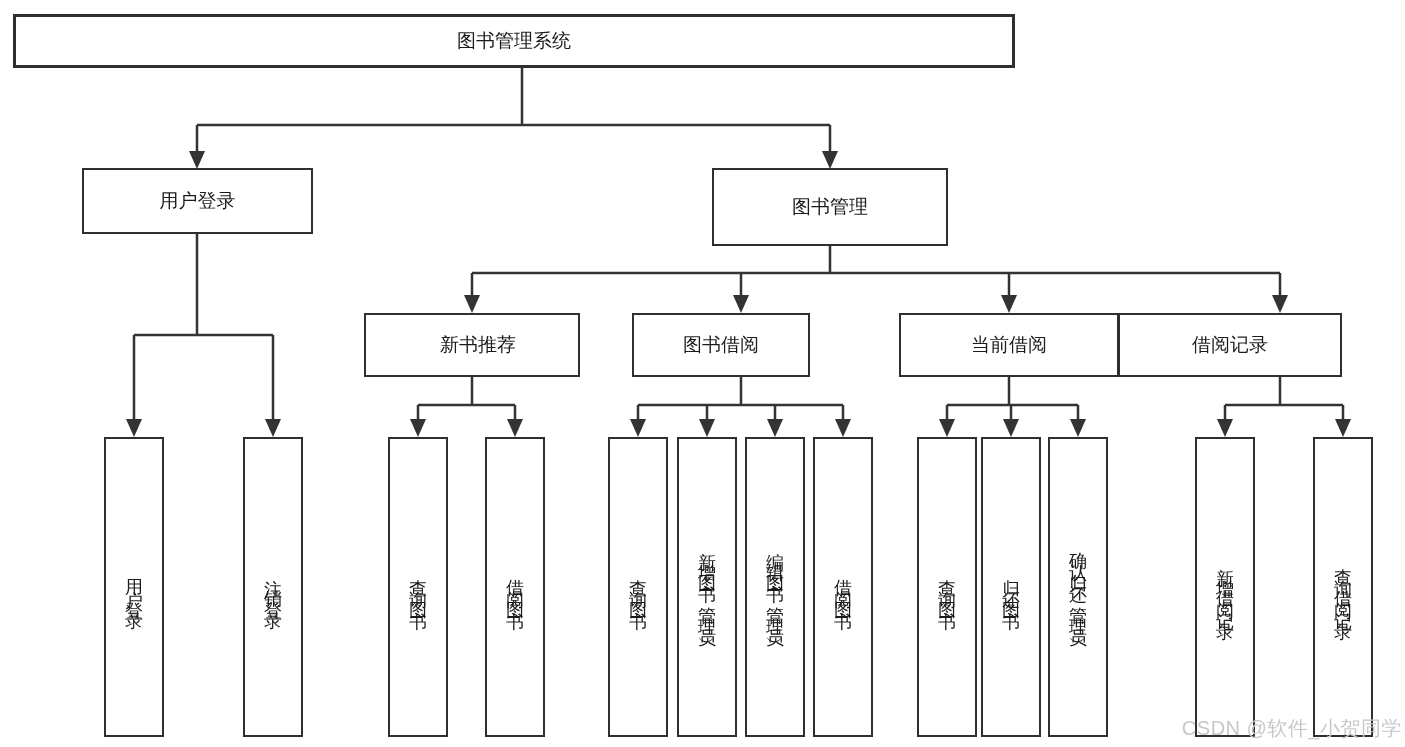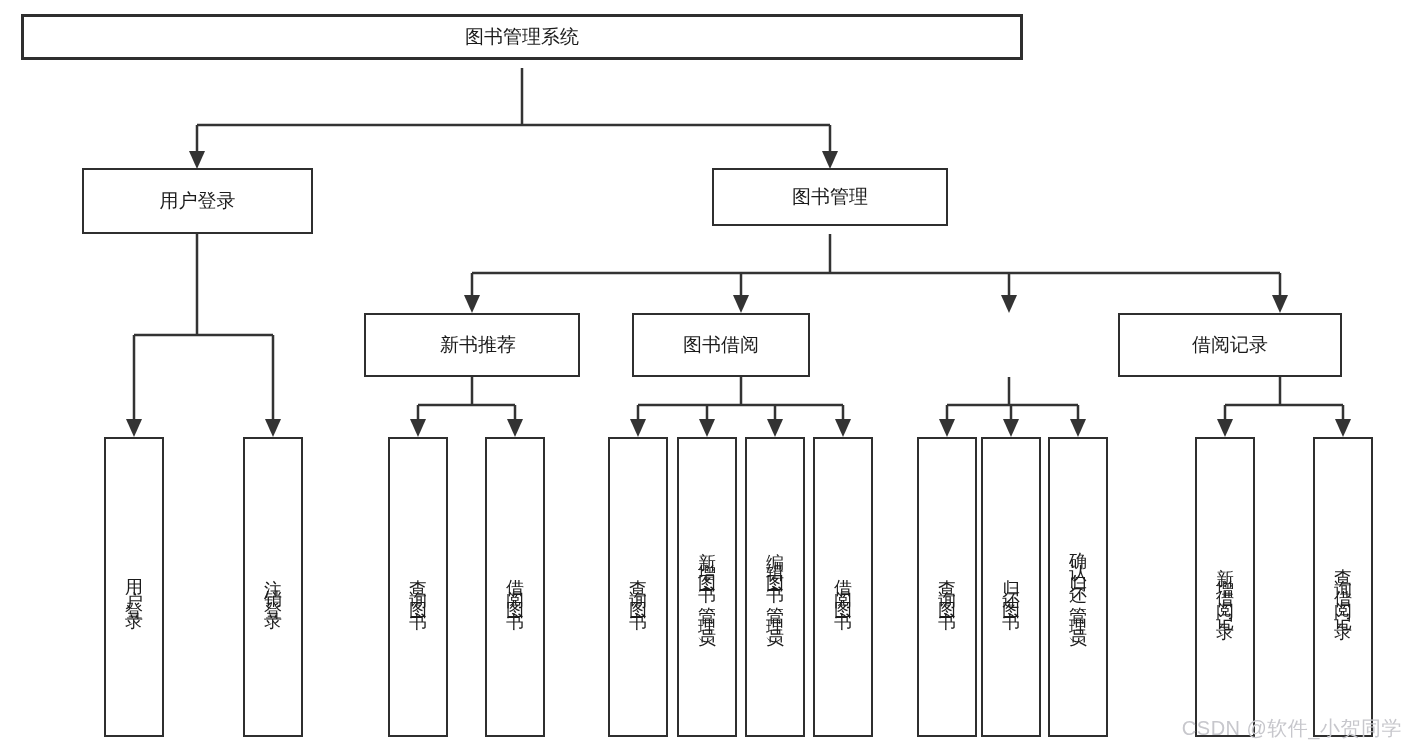--- a/index.html
+++ b/index.html
@@ -99,36 +99,39 @@
       <polygon points="1070,419 1086,419 1078,437"></polygon>
     </g>
 
     <g>
       <path d="M1280 377 V405 M1225 405 H1343 M1225 405 V421 M1343 405 V421"></path>
       <polygon points="1217,419 1233,419 1225,437"></polygon>
       <polygon points="1335,419 1351,419 1343,437"></polygon>
     </g>
   </svg>
 
-  <div class="box root" style="left:21px; top:14px; width:1002px; height:46px;">
+  <div class="box root" style="left:13px; top:14px; width:1002px; height:54px;">
     <span>图书管理系统</span>
   </div>
 
   <div class="box" style="left:82px; top:168px; width:231px; height:66px;">
     <span>用户登录</span>
   </div>
-  <div class="box" style="left:712px; top:168px; width:236px; height:58px;">
+  <div class="box" style="left:712px; top:168px; width:236px; height:78px;">
     <span>图书管理</span>
   </div>
 
   <div class="box" style="left:364px; top:313px; width:216px; height:64px;padding-left:12px;">
     <span>新书推荐</span>
   </div>
   <div class="box" style="left:632px; top:313px; width:178px; height:64px;">
     <span>图书借阅</span>
+  </div>
+  <div class="box" style="left:899px; top:313px; width:220px; height:64px;">
+    <span>当前借阅</span>
   </div>
   <div class="box" style="left:1118px; top:313px; width:224px; height:64px;">
     <span>借阅记录</span>
   </div>
 
   <div class="box leaf" style="left:104px;">
     <span class="vtext">用户登录</span>
   </div>
   <div class="box leaf" style="left:243px;">
     <span class="vtext">注销登录</span>

